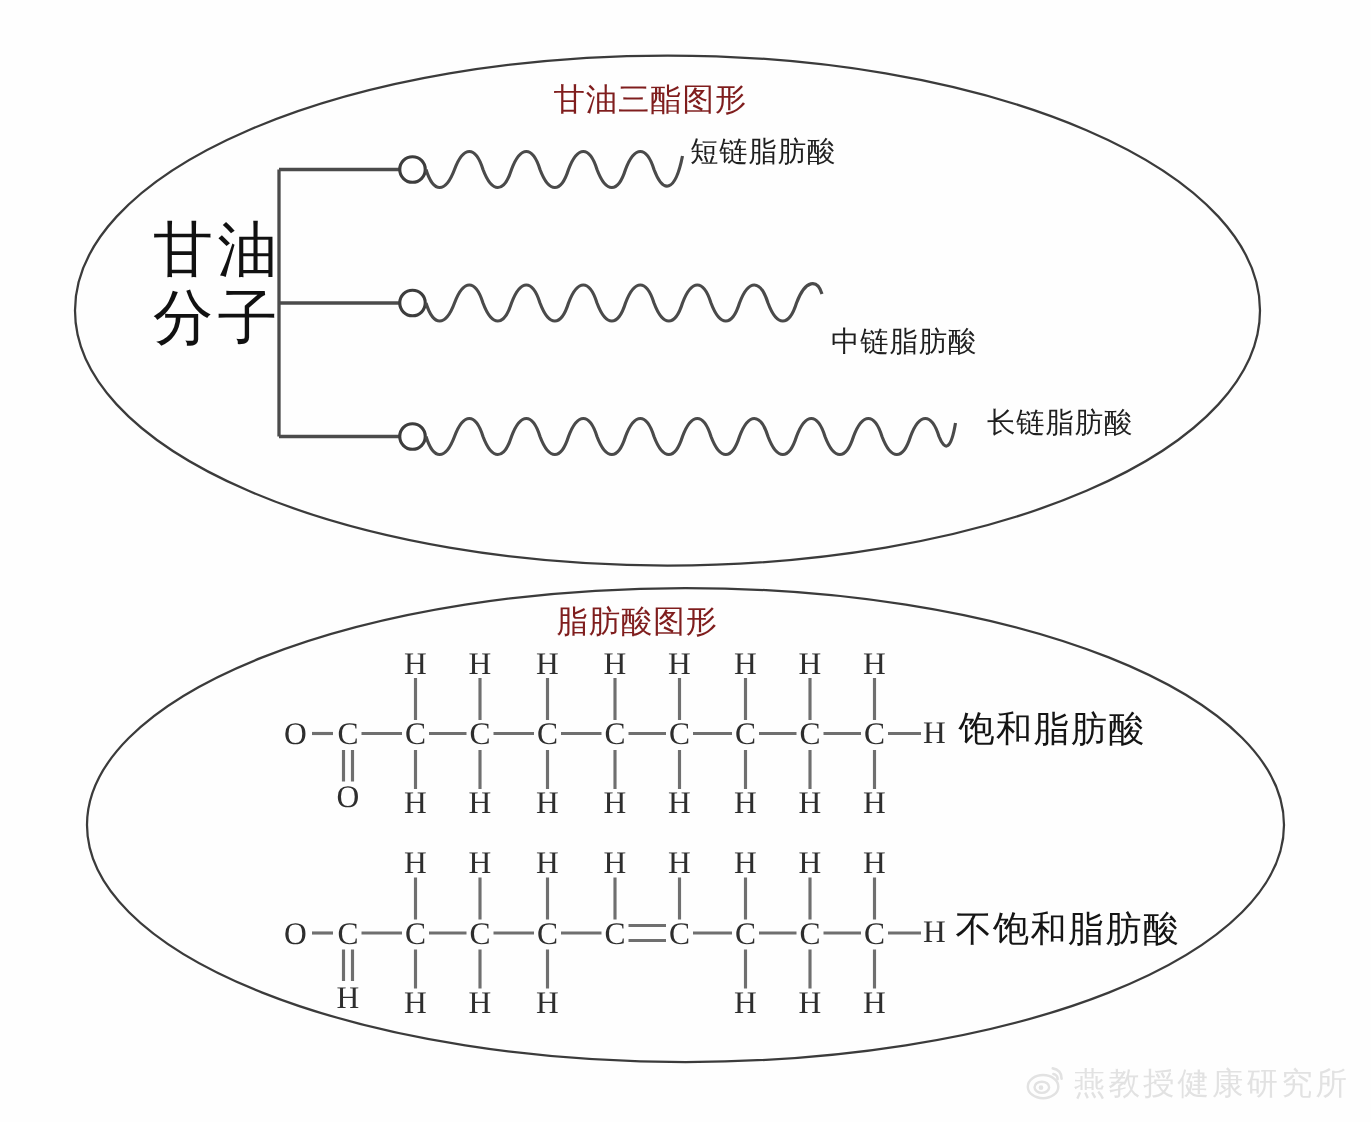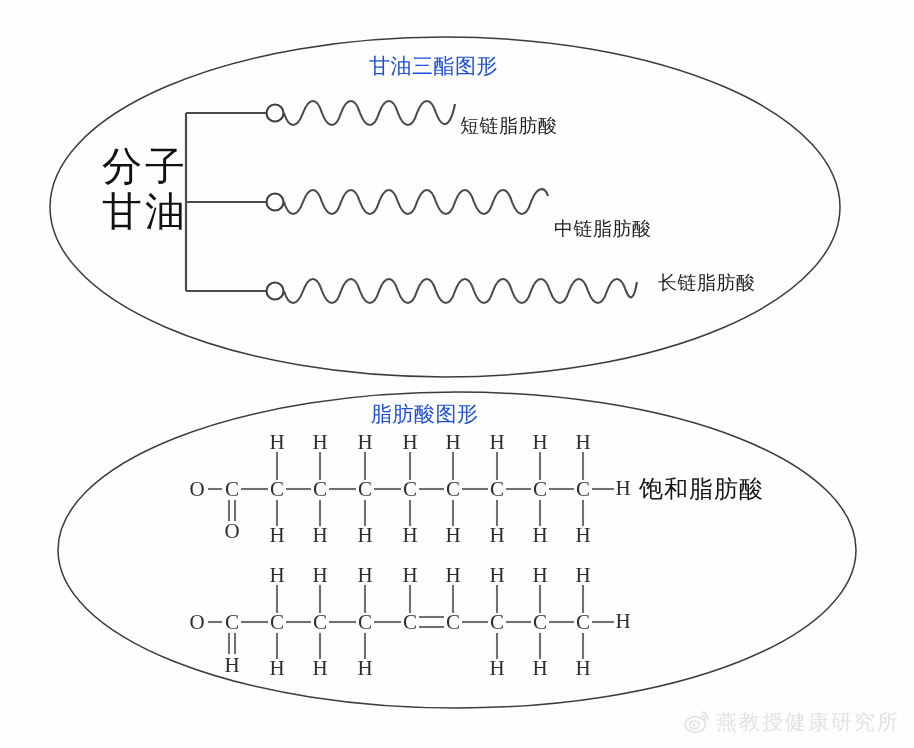--- a/index.html
+++ b/index.html
@@ -12,24 +12,24 @@
   #stage{position:absolute;left:0;top:0;width:914px;height:748px;}
   svg#art{position:absolute;left:0;top:0;width:914px;height:748px;}
   .lbl{
     position:absolute;
     font-family:"Liberation Serif","DejaVu Serif",serif;
     color:#1b1b1b;
     white-space:nowrap;
     line-height:1;
     letter-spacing:0.5px;
   }
-  .title-lbl{font-size:21px;color:#1d4ed8;font-family:Liberation Serif, serif;}
+  .title-lbl{font-size:21px;color:#7f1d1d;font-family:Liberation Serif, serif;}
   .chain-lbl{font-size:19px;color:#1f1f1f;}
   .big-lbl{font-size:40px;color:#111;letter-spacing:3px;line-height:1.12;text-align:center;}
-  .fa-lbl{font-size:24px;color:#151515;letter-spacing:1px;}
+  .fa-lbl{font-size:24px;color:#151515;letter-spacing:1px;font-family:Liberation Mono, monospace;}
   .watermark{
     position:absolute;right:14px;bottom:12px;
     display:flex;align-items:center;gap:6px;
     color:#e2e2e2;font-size:21px;letter-spacing:2px;
     font-family:"Liberation Sans","DejaVu Sans",sans-serif;
     user-select:none;
   }
   .wm-logo{display:block;width:26px;height:26px;}
   .atom{
     font-family:"Liberation Serif","DejaVu Serif",serif;
@@ -236,34 +236,35 @@
       <line class="bond" x1="540" y1="633" x2="540" y2="659"></line>
       <text class="atom" x="540" y="675" text-anchor="middle" font-size="17">H</text>
       <line class="bond" x1="583" y1="633" x2="583" y2="659"></line>
       <text class="atom" x="583" y="675" text-anchor="middle" font-size="17">H</text>
     </g>
   </svg>
 
   <div class="lbl title-lbl" style="left:369px;top:56px;">甘油三酯图形</div>
 
   <div class="lbl big-lbl" style="left:95px;top:145px;width:100px;">
+    <div>甘油</div>
     <div>分子</div>
-    <div>甘油</div>
   </div>
 
-  <div class="lbl chain-lbl" style="left:460px;top:116px;">短链脂肪酸</div>
+  <div class="lbl chain-lbl" style="left:460px;top:92px;">短链脂肪酸</div>
 
   <div class="lbl chain-lbl" style="left:554px;top:193px;margin-top:26px;">中链脂肪酸</div>
 
   <div class="lbl chain-lbl" style="left:646px;top:273px;margin-left:12px;">长链脂肪酸</div>
 
   <div class="lbl title-lbl" style="left:371px;top:404px;">脂肪酸图形</div>
 
   <div class="lbl fa-lbl" style="left:639px;top:477px;">饱和脂肪酸</div>
 
+  <div class="lbl fa-lbl" style="left:637px;top:610px;">不饱和脂肪酸</div>
 
   <div class="watermark">
     <svg class="wm-logo" viewBox="0 0 32 32">
       <ellipse cx="14" cy="19" rx="12.5" ry="9.5" fill="none" stroke="#e2e2e2" stroke-width="2"></ellipse>
       <ellipse cx="13" cy="19.5" rx="6" ry="4.6" fill="none" stroke="#e2e2e2" stroke-width="2"></ellipse>
       <circle cx="12.3" cy="19.8" r="1.9" fill="#e2e2e2"></circle>
       <path d="M22,4 a8,8 0 0 1 7.2,8.4" fill="none" stroke="#e2e2e2" stroke-width="2.2" stroke-linecap="round"></path>
       <path d="M22.5,8.6 a4,4 0 0 1 3.4,4.2" fill="none" stroke="#e2e2e2" stroke-width="2.2" stroke-linecap="round"></path>
     </svg>
     <span>燕教授健康研究所</span>

